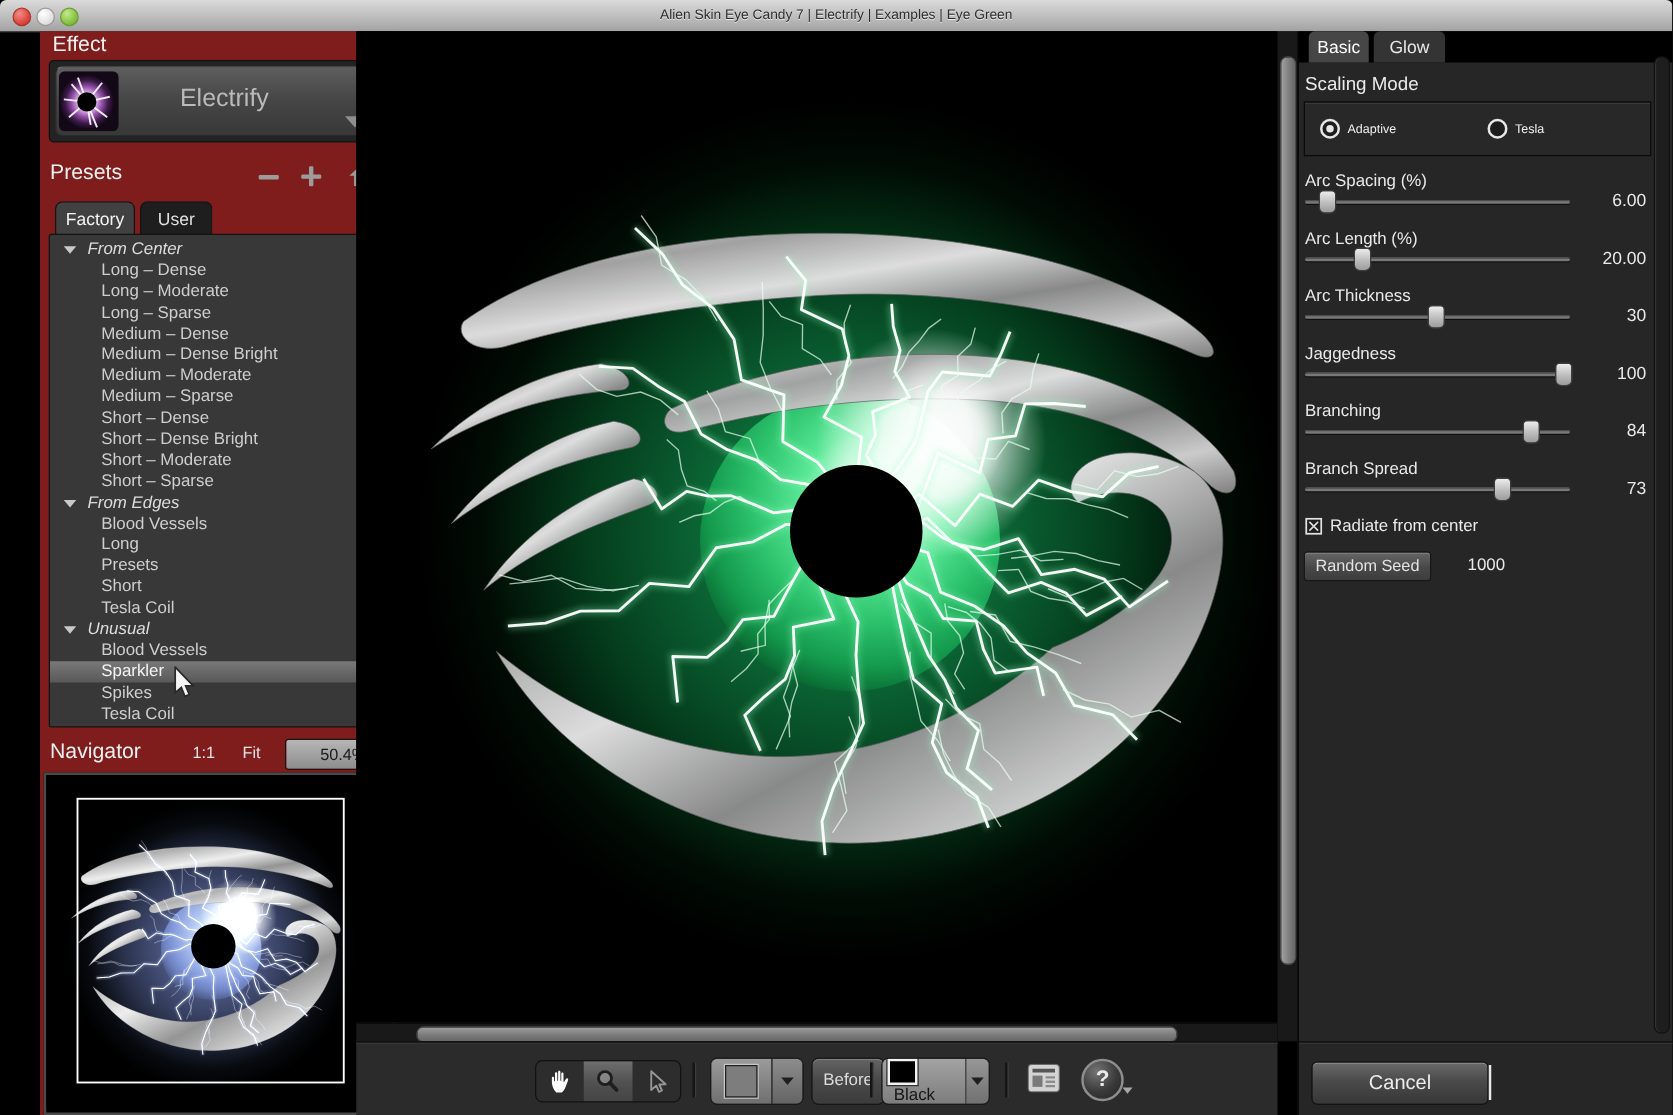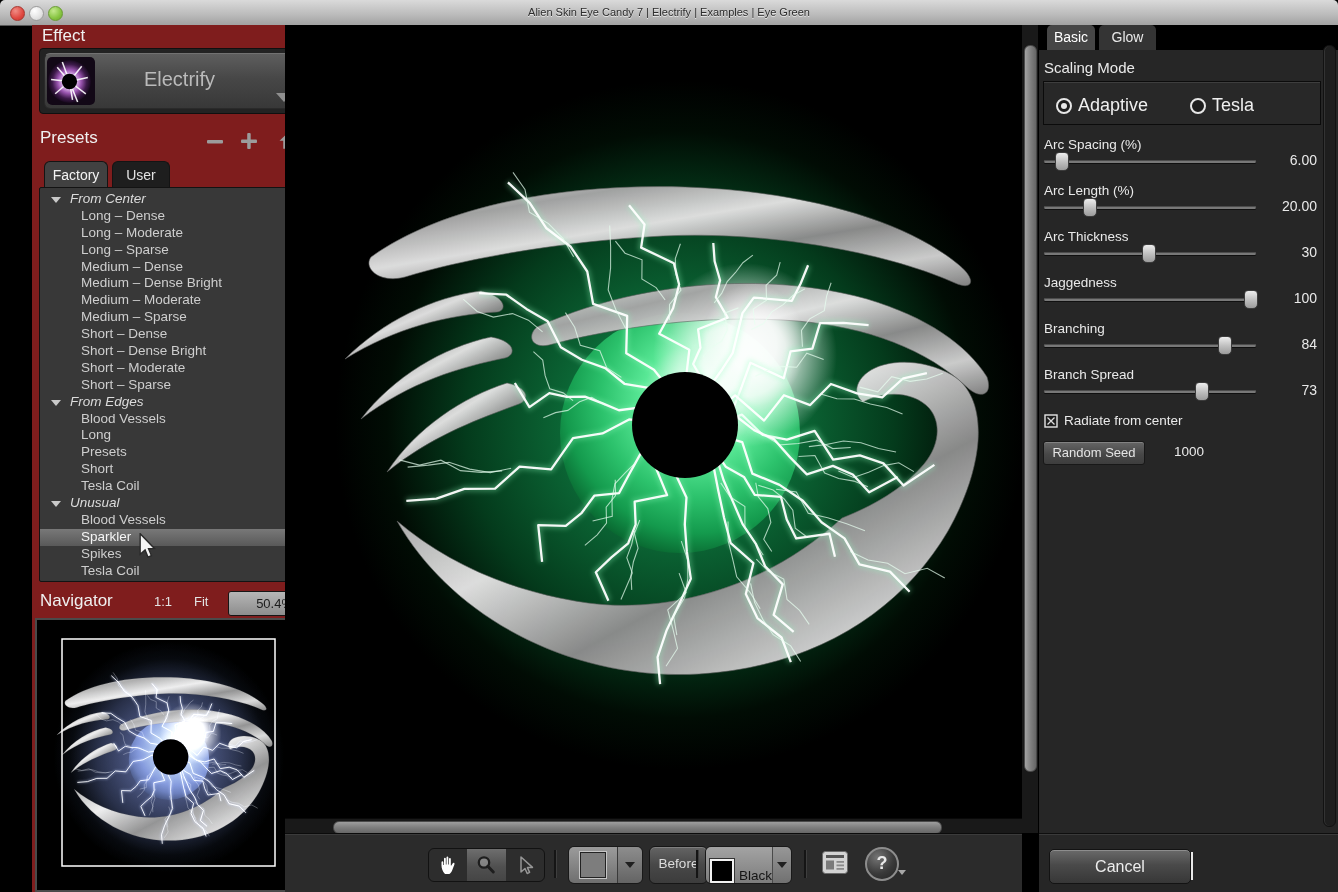--- a/index.html
+++ b/index.html
@@ -77,21 +77,21 @@
   .rtab-strip{position:absolute;left:0;top:0;width:300px;height:25px;background:#000;}
   .rtab{position:absolute;top:0;height:25px;border-radius:5px 5px 0 0;text-align:center;line-height:25px;font-size:14px;}
   .rtab-basic{left:8px;width:48px;background:#464646;color:#fff;}
   .rtab-glow{left:60px;width:57px;background:#343434;color:#e9e9e9;}
   .rp-heading{position:absolute;left:5px;top:34px;font-size:15px;color:#eaeaea;}
   .scale-box{position:absolute;left:4px;top:56px;width:276px;height:42px;background:#282828;
     border:1px solid #0b0b0b;box-shadow:inset 0 1px 0 #3e3e3e;}
   .radio-opt{position:absolute;top:13px;display:flex;align-items:center;}
   .radio{width:12px;height:12px;border:2px solid #e7e7e7;border-radius:50%;background:#1d1d1d;position:relative;}
   .radio.checked:after{content:"";position:absolute;left:3px;top:3px;width:6px;height:6px;border-radius:50%;background:#e7e7e7;}
-  .radio-label{margin-left:6px;font-size:18px;color:#efefef;}
+  .radio-label{margin-left:6px;font-size:10px;color:#efefef;}
   .slider-group{position:absolute;left:0;width:300px;height:44px;}
   .slider-label{position:absolute;left:5px;top:0;font-size:13.5px;color:#e9e9e9;}
   .slider-track{position:absolute;left:5px;top:23px;width:212px;height:3px;background:#787878;
     border-radius:2px;box-shadow:0 1px 0 #101010, inset 0 1px 0 #4c4c4c;}
   .slider-thumb{position:absolute;top:-8px;width:12px;height:17px;
     background:linear-gradient(#ededed,#bdbdbd 55%,#9c9c9c);
     border:1px solid #3c3c3c;border-radius:4px 4px 5px 5px;}
   .slider-value{position:absolute;right:22px;top:15px;width:64px;text-align:right;font-size:14px;color:#e9e9e9;}
   .check-row{position:absolute;left:5px;top:388px;display:flex;align-items:center;justify-content:space-between;}
   .check-label{margin-left:6px;font-size:13.5px;color:#e9e9e9;}
@@ -119,21 +119,21 @@
   .split-btn{position:absolute;left:283px;top:12px;width:73px;height:36px;display:flex;border:1px solid #191919;border-radius:6px;overflow:hidden;}
   .split-main{width:48px;background:linear-gradient(#9b9b9b,#6f6f6f);display:flex;align-items:center;justify-content:center;}
   .gray-swatch{width:24px;height:24px;background:#7d7d7d;border:1px solid #222;box-shadow:0 0 0 1px #c6c6c6;}
   .split-arrow{flex:1;background:linear-gradient(#8d8d8d,#646464);border-left:1px solid #3a3a3a;
     display:flex;align-items:center;justify-content:center;}
   .before-btn{position:absolute;left:364px;top:12px;width:57px;height:36px;
     background:linear-gradient(#646464,#484848 50%,#3c3c3c);border:1px solid #161616;border-radius:6px;
     color:#dcdcdc;font-size:13.5px;text-align:center;line-height:34px;box-shadow:inset 0 1px 0 #7f7f7f;}
   .black-combo{position:absolute;left:420px;top:12px;width:85px;height:36px;display:flex;
     border:1px solid #191919;border-radius:6px;overflow:hidden;}
-  .black-main{width:62px;background:linear-gradient(#a3a3a3,#7d7d7d);display:flex;align-items:flex-end;padding-left:4px;}
+  .black-main{width:62px;background:linear-gradient(#a3a3a3,#7d7d7d);display:flex;align-items:flex-start;padding-left:4px;flex-direction:column;}
   .black-swatch{width:20px;height:20px;background:#000;border:2px solid #f2f2f2;box-shadow:0 0 0 1px #333;}
   .black-label{margin-left:5px;font-size:13.5px;color:#151515;}
   .black-arrow{flex:1;background:linear-gradient(#979797,#717171);border-left:1px solid #4a4a4a;
     display:flex;align-items:center;justify-content:center;}
   .panel-icon{position:absolute;left:537px;top:17px;}
   .help-btn{position:absolute;left:580px;top:13px;width:30px;height:30px;border-radius:50%;
     background:radial-gradient(circle at 35% 28%,#757575,#3a3a3a 55%,#222);border:2px solid #8d8d8d;
     color:#eaeaea;font-size:18px;font-weight:bold;text-align:center;line-height:29px;}
   .help-caret{position:absolute;left:613px;top:36px;width:0;height:0;
     border-left:4px solid transparent;border-right:4px solid transparent;border-top:5px solid #a8a8a8;}

